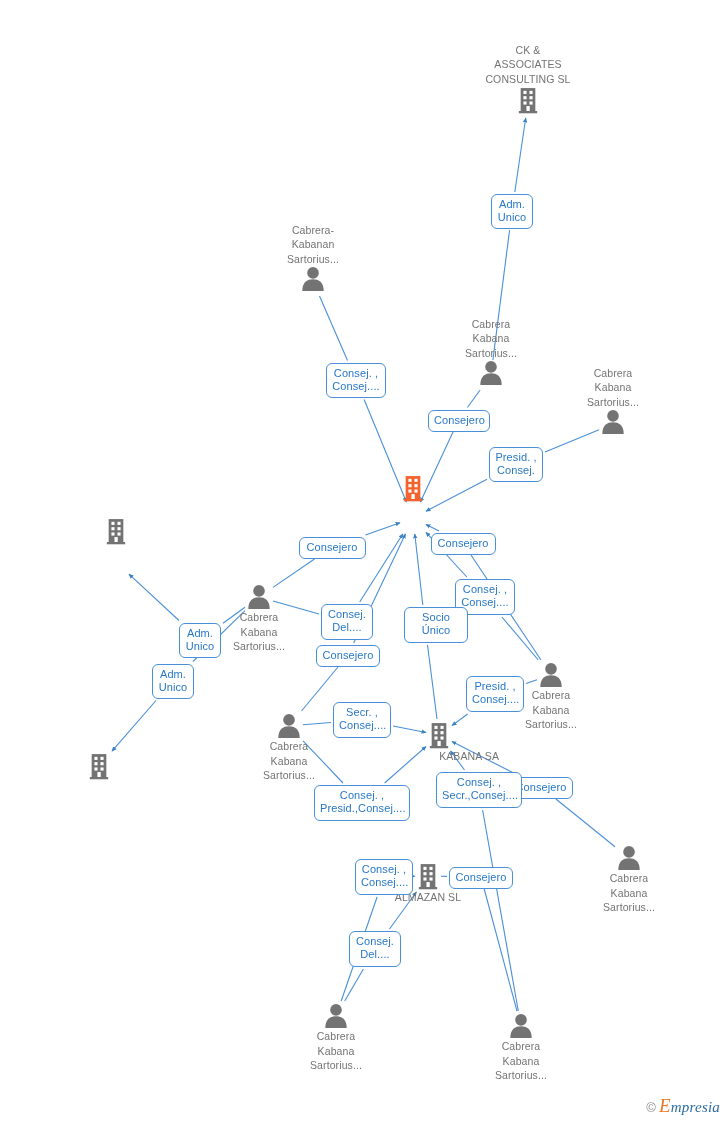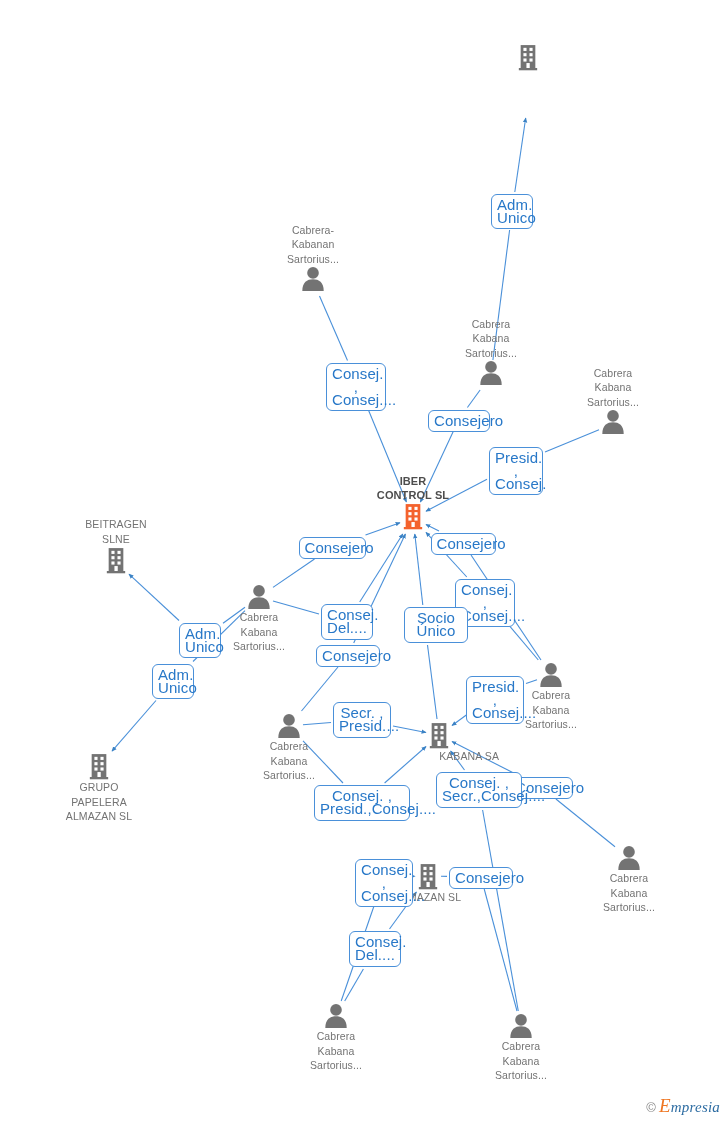--- a/index.html
+++ b/index.html
@@ -49,21 +49,21 @@
     font-weight: bold;
     font-size: 11px;
     line-height: 14px;
   }
   .rel {
     position: absolute;
     border: 1.3px solid #4a90d9;
     border-radius: 6px;
     background: #ffffff;
     color: #2878c8;
-    font-size: 15px;
+    font-size: 11px;
     line-height: 13px;
     text-align: center;
     padding: 3px 5px 4px 5px;
     white-space: pre-line;
     letter-spacing: 0.1px;
   }
   .rel.behind { z-index: 1; }
   .rel.front { z-index: 4; }
   .watermark {
     position: absolute;
@@ -137,20 +137,23 @@
         <line x1="341.2" y1="1001.0" x2="377.1" y2="897.0"></line>
         <line x1="447.0" y1="876.4" x2="441.0" y2="876.2"></line>
         <line x1="517.0" y1="1011.0" x2="484.2" y2="889.0"></line>
         <line x1="389.5" y1="929.0" x2="416.4" y2="892.0" marker-end="url(#arrow)"></line>
         <line x1="344.7" y1="1001.0" x2="363.4" y2="969.0"></line>
       </g>
   </svg>
 
   <div id="nodes">
       <div class="node company" style="left: 528px; top: 42.5px;">
+        <div class="node-label">CK &amp;
+ASSOCIATES
+CONSULTING SL</div>
         <span class="glyph">
           <svg width="22" height="28" viewBox="0 0 24 30">
             <rect x="4" y="2" width="16" height="25" fill="#737373"></rect>
             <rect x="2" y="27" width="20" height="2.5" fill="#737373"></rect>
             <rect x="7" y="5" width="3.4" height="3.4" fill="#fff"></rect>
             <rect x="13.6" y="5" width="3.4" height="3.4" fill="#fff"></rect>
             <rect x="7" y="10.8" width="3.4" height="3.4" fill="#fff"></rect>
             <rect x="13.6" y="10.8" width="3.4" height="3.4" fill="#fff"></rect>
             <rect x="7" y="16.6" width="3.4" height="3.4" fill="#fff"></rect>
             <rect x="13.6" y="16.6" width="3.4" height="3.4" fill="#fff"></rect>
@@ -185,39 +188,35 @@
 Kabana
 Sartorius...</div>
         <span class="glyph">
           <svg width="24" height="26" viewBox="0 0 26 28">
             <circle cx="13" cy="7.4" r="6.3" fill="#737373"></circle>
             <path d="M1.4 27 C1.4 17.4 6.6 14.2 13 14.2 C19.4 14.2 24.6 17.4 24.6 27 Z" fill="#737373"></path>
           </svg>
         </span>
       </div>
       <div class="node company focal" style="left: 413px; top: 474px;">
-        <div class="node-label">IBER
-CONTROL SL</div>
         <span class="glyph">
           <svg width="22" height="28" viewBox="0 0 24 30">
             <rect x="4" y="2" width="16" height="25" fill="#f4622d"></rect>
             <rect x="2" y="27" width="20" height="2.5" fill="#f4622d"></rect>
             <rect x="7" y="5" width="3.4" height="3.4" fill="#fff"></rect>
             <rect x="13.6" y="5" width="3.4" height="3.4" fill="#fff"></rect>
             <rect x="7" y="10.8" width="3.4" height="3.4" fill="#fff"></rect>
             <rect x="13.6" y="10.8" width="3.4" height="3.4" fill="#fff"></rect>
             <rect x="7" y="16.6" width="3.4" height="3.4" fill="#fff"></rect>
             <rect x="13.6" y="16.6" width="3.4" height="3.4" fill="#fff"></rect>
             <rect x="10.3" y="21.6" width="3.6" height="5.4" fill="#fff"></rect>
           </svg>
         </span>
       </div>
       <div class="node company" style="left: 116px; top: 517px;">
-        <div class="node-label">BEITRAGEN
-SLNE</div>
         <span class="glyph">
           <svg width="22" height="28" viewBox="0 0 24 30">
             <rect x="4" y="2" width="16" height="25" fill="#737373"></rect>
             <rect x="2" y="27" width="20" height="2.5" fill="#737373"></rect>
             <rect x="7" y="5" width="3.4" height="3.4" fill="#fff"></rect>
             <rect x="13.6" y="5" width="3.4" height="3.4" fill="#fff"></rect>
             <rect x="7" y="10.8" width="3.4" height="3.4" fill="#fff"></rect>
             <rect x="13.6" y="10.8" width="3.4" height="3.4" fill="#fff"></rect>
             <rect x="7" y="16.6" width="3.4" height="3.4" fill="#fff"></rect>
             <rect x="13.6" y="16.6" width="3.4" height="3.4" fill="#fff"></rect>
@@ -254,23 +253,20 @@
             <rect x="2" y="27" width="20" height="2.5" fill="#737373"></rect>
             <rect x="7" y="5" width="3.4" height="3.4" fill="#fff"></rect>
             <rect x="13.6" y="5" width="3.4" height="3.4" fill="#fff"></rect>
             <rect x="7" y="10.8" width="3.4" height="3.4" fill="#fff"></rect>
             <rect x="13.6" y="10.8" width="3.4" height="3.4" fill="#fff"></rect>
             <rect x="7" y="16.6" width="3.4" height="3.4" fill="#fff"></rect>
             <rect x="13.6" y="16.6" width="3.4" height="3.4" fill="#fff"></rect>
             <rect x="10.3" y="21.6" width="3.6" height="5.4" fill="#fff"></rect>
           </svg>
         </span>
-        <div class="node-label">GRUPO
-PAPELERA
-ALMAZAN  SL</div>
       </div>
       <div class="node person" style="left: 289px; top: 713px;">
         <span class="glyph">
           <svg width="24" height="26" viewBox="0 0 26 28">
             <circle cx="13" cy="7.4" r="6.3" fill="#737373"></circle>
             <path d="M1.4 27 C1.4 17.4 6.6 14.2 13 14.2 C19.4 14.2 24.6 17.4 24.6 27 Z" fill="#737373"></path>
           </svg>
         </span>
         <div class="node-label">Cabrera
 Kabana
@@ -359,21 +355,21 @@
       <div class="rel behind" style="left: 321px; top: 604px; width: 52px; min-height: 36px;">Consej.
 Del....</div>
       <div class="rel front" style="left: 404px; top: 607px; width: 64px; min-height: 36px;">Socio
 Único</div>
       <div class="rel behind" style="left: 316px; top: 645px; width: 64px; min-height: 20px;">Consejero</div>
       <div class="rel behind" style="left: 152px; top: 663.5px; width: 42px; min-height: 35px;">Adm.
 Unico</div>
       <div class="rel front" style="left: 466px; top: 676px; width: 58px; min-height: 36px;">Presid. ,
 Consej....</div>
       <div class="rel behind" style="left: 333px; top: 702px; width: 58px; min-height: 36px;">Secr. ,
-Presid....</div>
+Consej....</div>
       <div class="rel behind" style="left: 509px; top: 777px; width: 64px; min-height: 20px;">Consejero</div>
       <div class="rel front" style="left: 436px; top: 772px; width: 86px; min-height: 36px;">Consej. ,
 Secr.,Consej....</div>
       <div class="rel behind" style="left: 314px; top: 785px; width: 96px; min-height: 36px;">Consej. ,
 Presid.,Consej....</div>
       <div class="rel behind" style="left: 355px; top: 859px; width: 58px; min-height: 36px;">Consej. ,
 Consej....</div>
       <div class="rel front" style="left: 449px; top: 867px; width: 64px; min-height: 20px;">Consejero</div>
       <div class="rel behind" style="left: 349px; top: 931px; width: 52px; min-height: 36px;">Consej.
 Del....</div>

